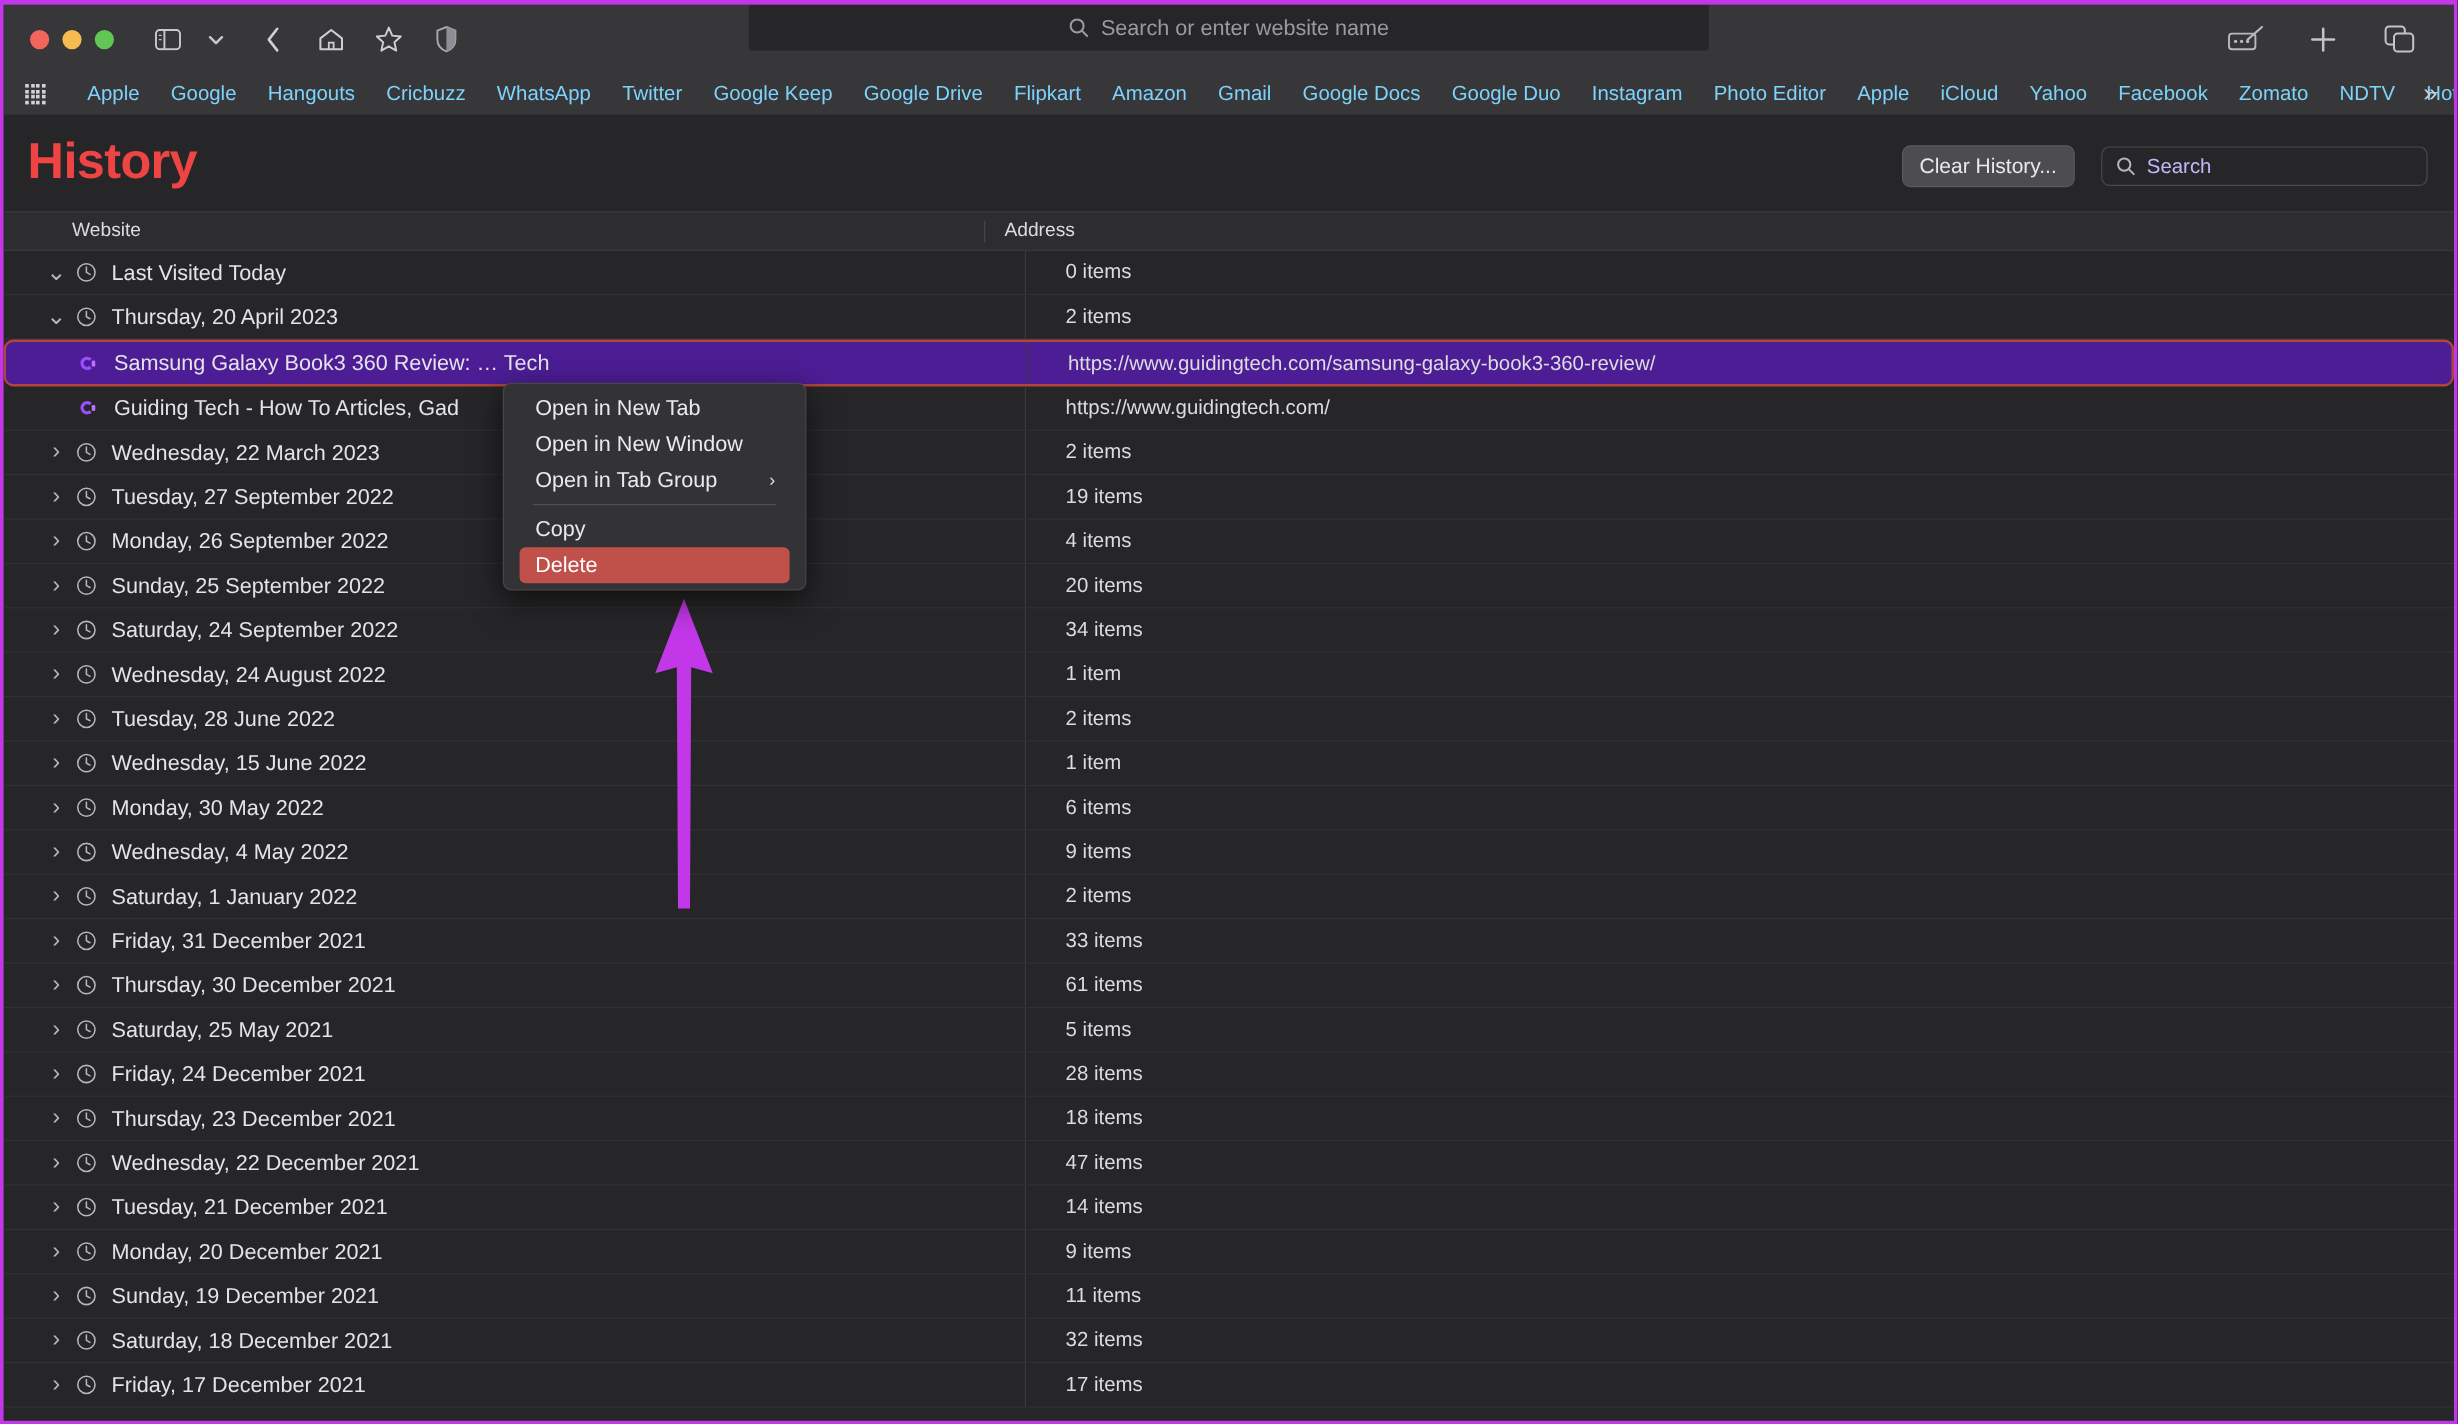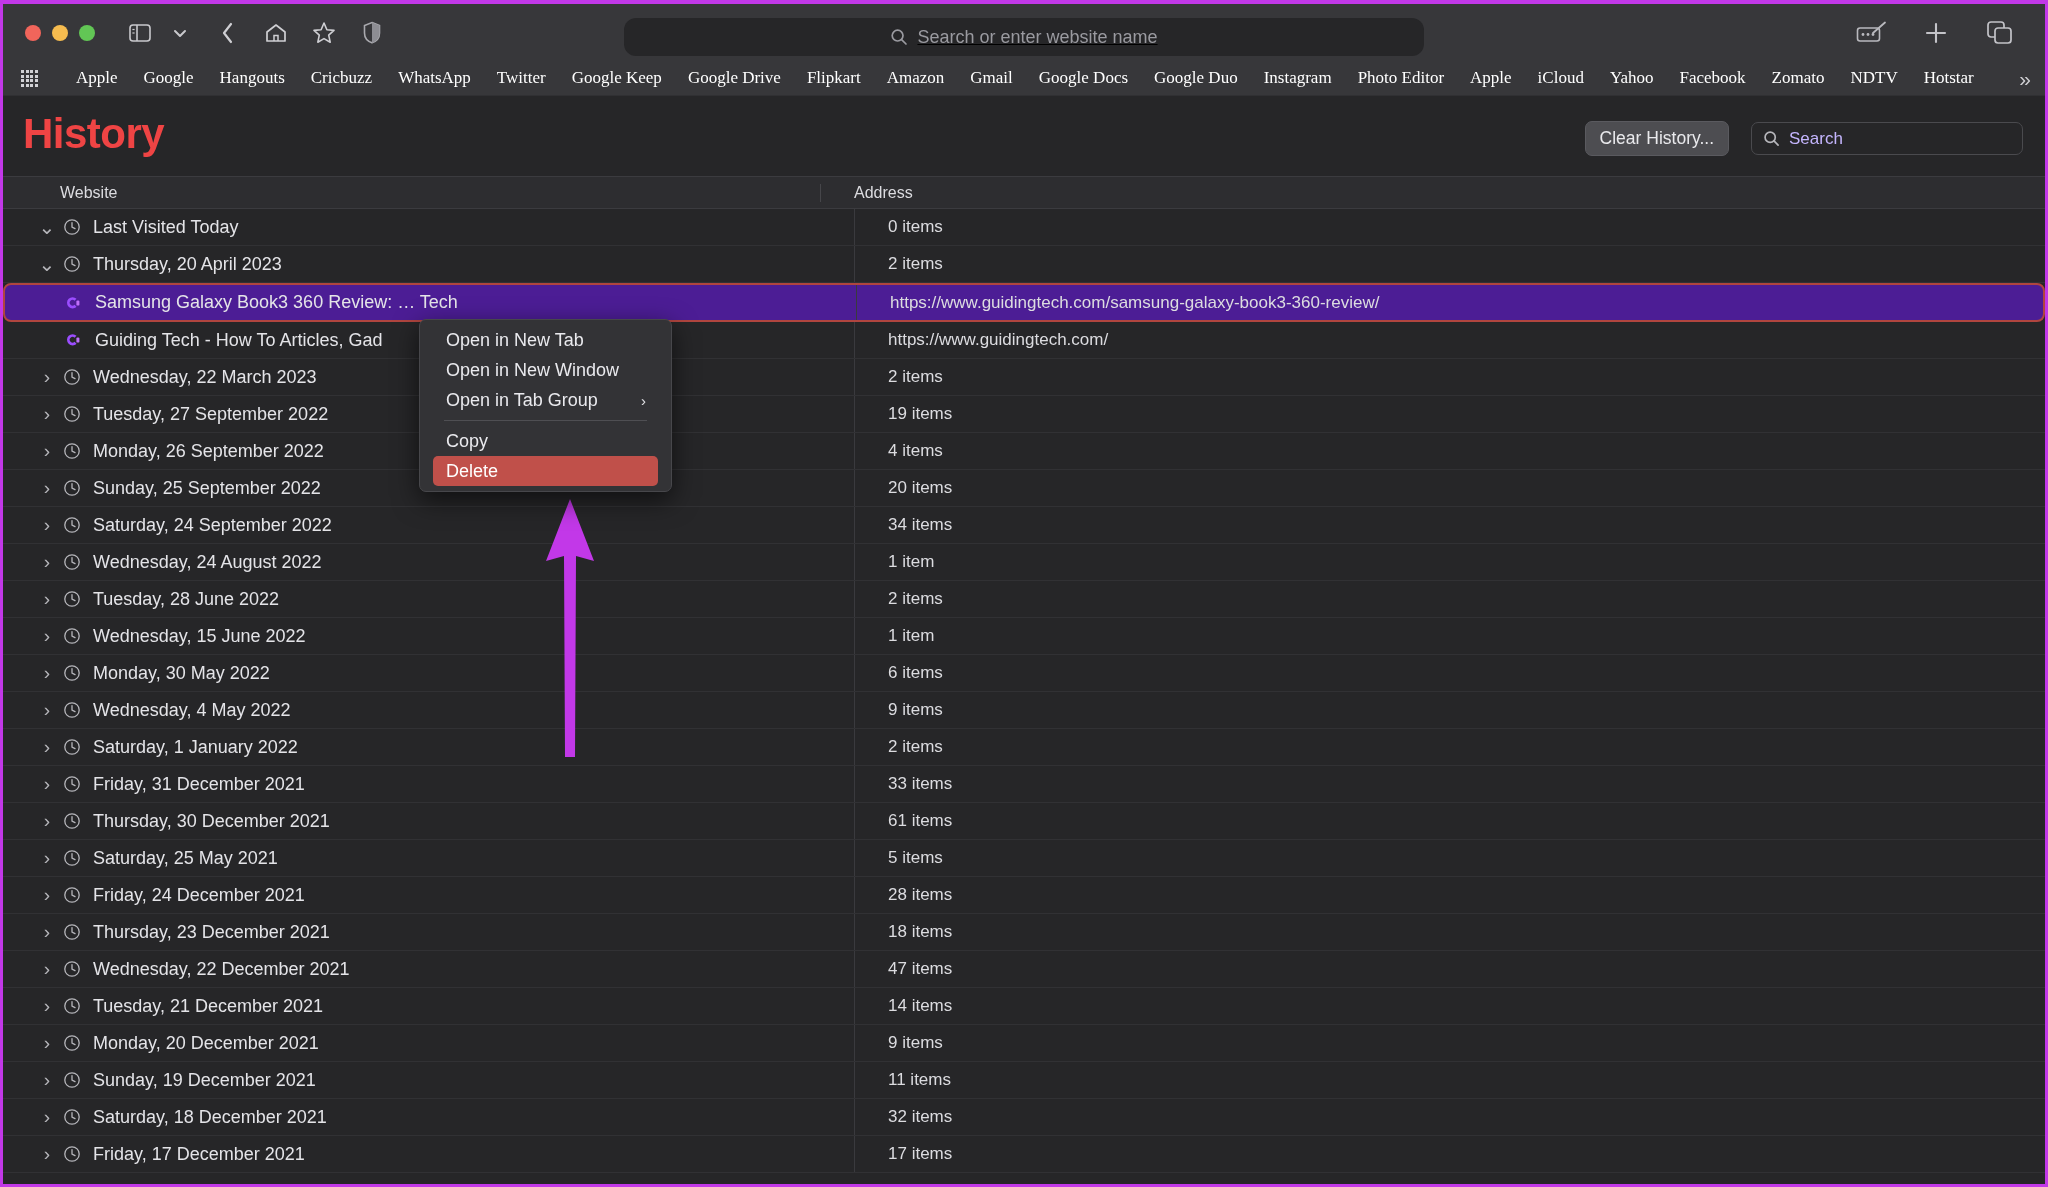--- a/index.html
+++ b/index.html
@@ -39,27 +39,26 @@
     color: #c9c9cd;
     margin-right: 6px;
     border-radius: 6px;
   }
   .tb-icon svg { display: block; }
   .gap-sm { margin-right: 14px; }
 
   .urlbar {
     position: absolute;
     left: 50%; transform: translateX(-50%);
-    top: 14px;
+    top: 0;
     width: 800px; height: 38px;
     background: #262628;
-    border-radius: 12px;
+    border-radius: 2px;
     display: flex; align-items: center; justify-content: center;
     gap: 9px;
-    text-decoration: underline;
   }
   .urlbar .ph {
     color: #9a9aa0;
     font-size: 18px;
   }
   .toolbar-right {
     position: absolute; right: 22px; top: 0; height: 57px;
     display: flex; align-items: center; gap: 24px;
   }
 
@@ -77,26 +76,25 @@
   .grid-icon {
     width: 20px; height: 16px;
     display: grid;
     grid-template-columns: repeat(4, 3px);
     grid-template-rows: repeat(4, 3px);
     gap: 1.6px;
     margin-right: 22px;
   }
   .grid-icon i { background: #d2d2d6; display: block; width: 3px; height: 3px; }
   .bm {
-    color: #ffffff;
+    color: #7dd3fc;
     font-size: 17px;
     padding: 2px 13px;
     white-space: nowrap;
     border-radius: 4px;
-    font-family: Liberation Serif, serif;
   }
   .bm-overflow {
     position: absolute; right: 14px; top: 50%;
     transform: translateY(-50%);
     color: #cfcfd3; font-size: 21px; line-height: 1;
   }
 
   
   .page-head {
     position: relative;
@@ -141,21 +139,21 @@
     display: flex;
     height: 33px;
     align-items: center;
     background: #2d2d30;
     border-top: 1px solid #3b3b3f;
     border-bottom: 1px solid #3b3b3f;
     color: #dcdce0;
     font-size: 16px;
   }
   .th-website { width: 817px; padding-left: 57px; }
-  .th-address { flex: 1; padding-left: 33px; border-left: 1px solid #46464a; }
+  .th-address { flex: 1; padding-left: 16px; border-left: 1px solid #46464a; }
 
   .row {
     display: flex;
     height: 37px;
     align-items: center;
     border-bottom: 1px solid #313134;
     position: relative;
   }
   .row .c-site {
     width: 817px;

